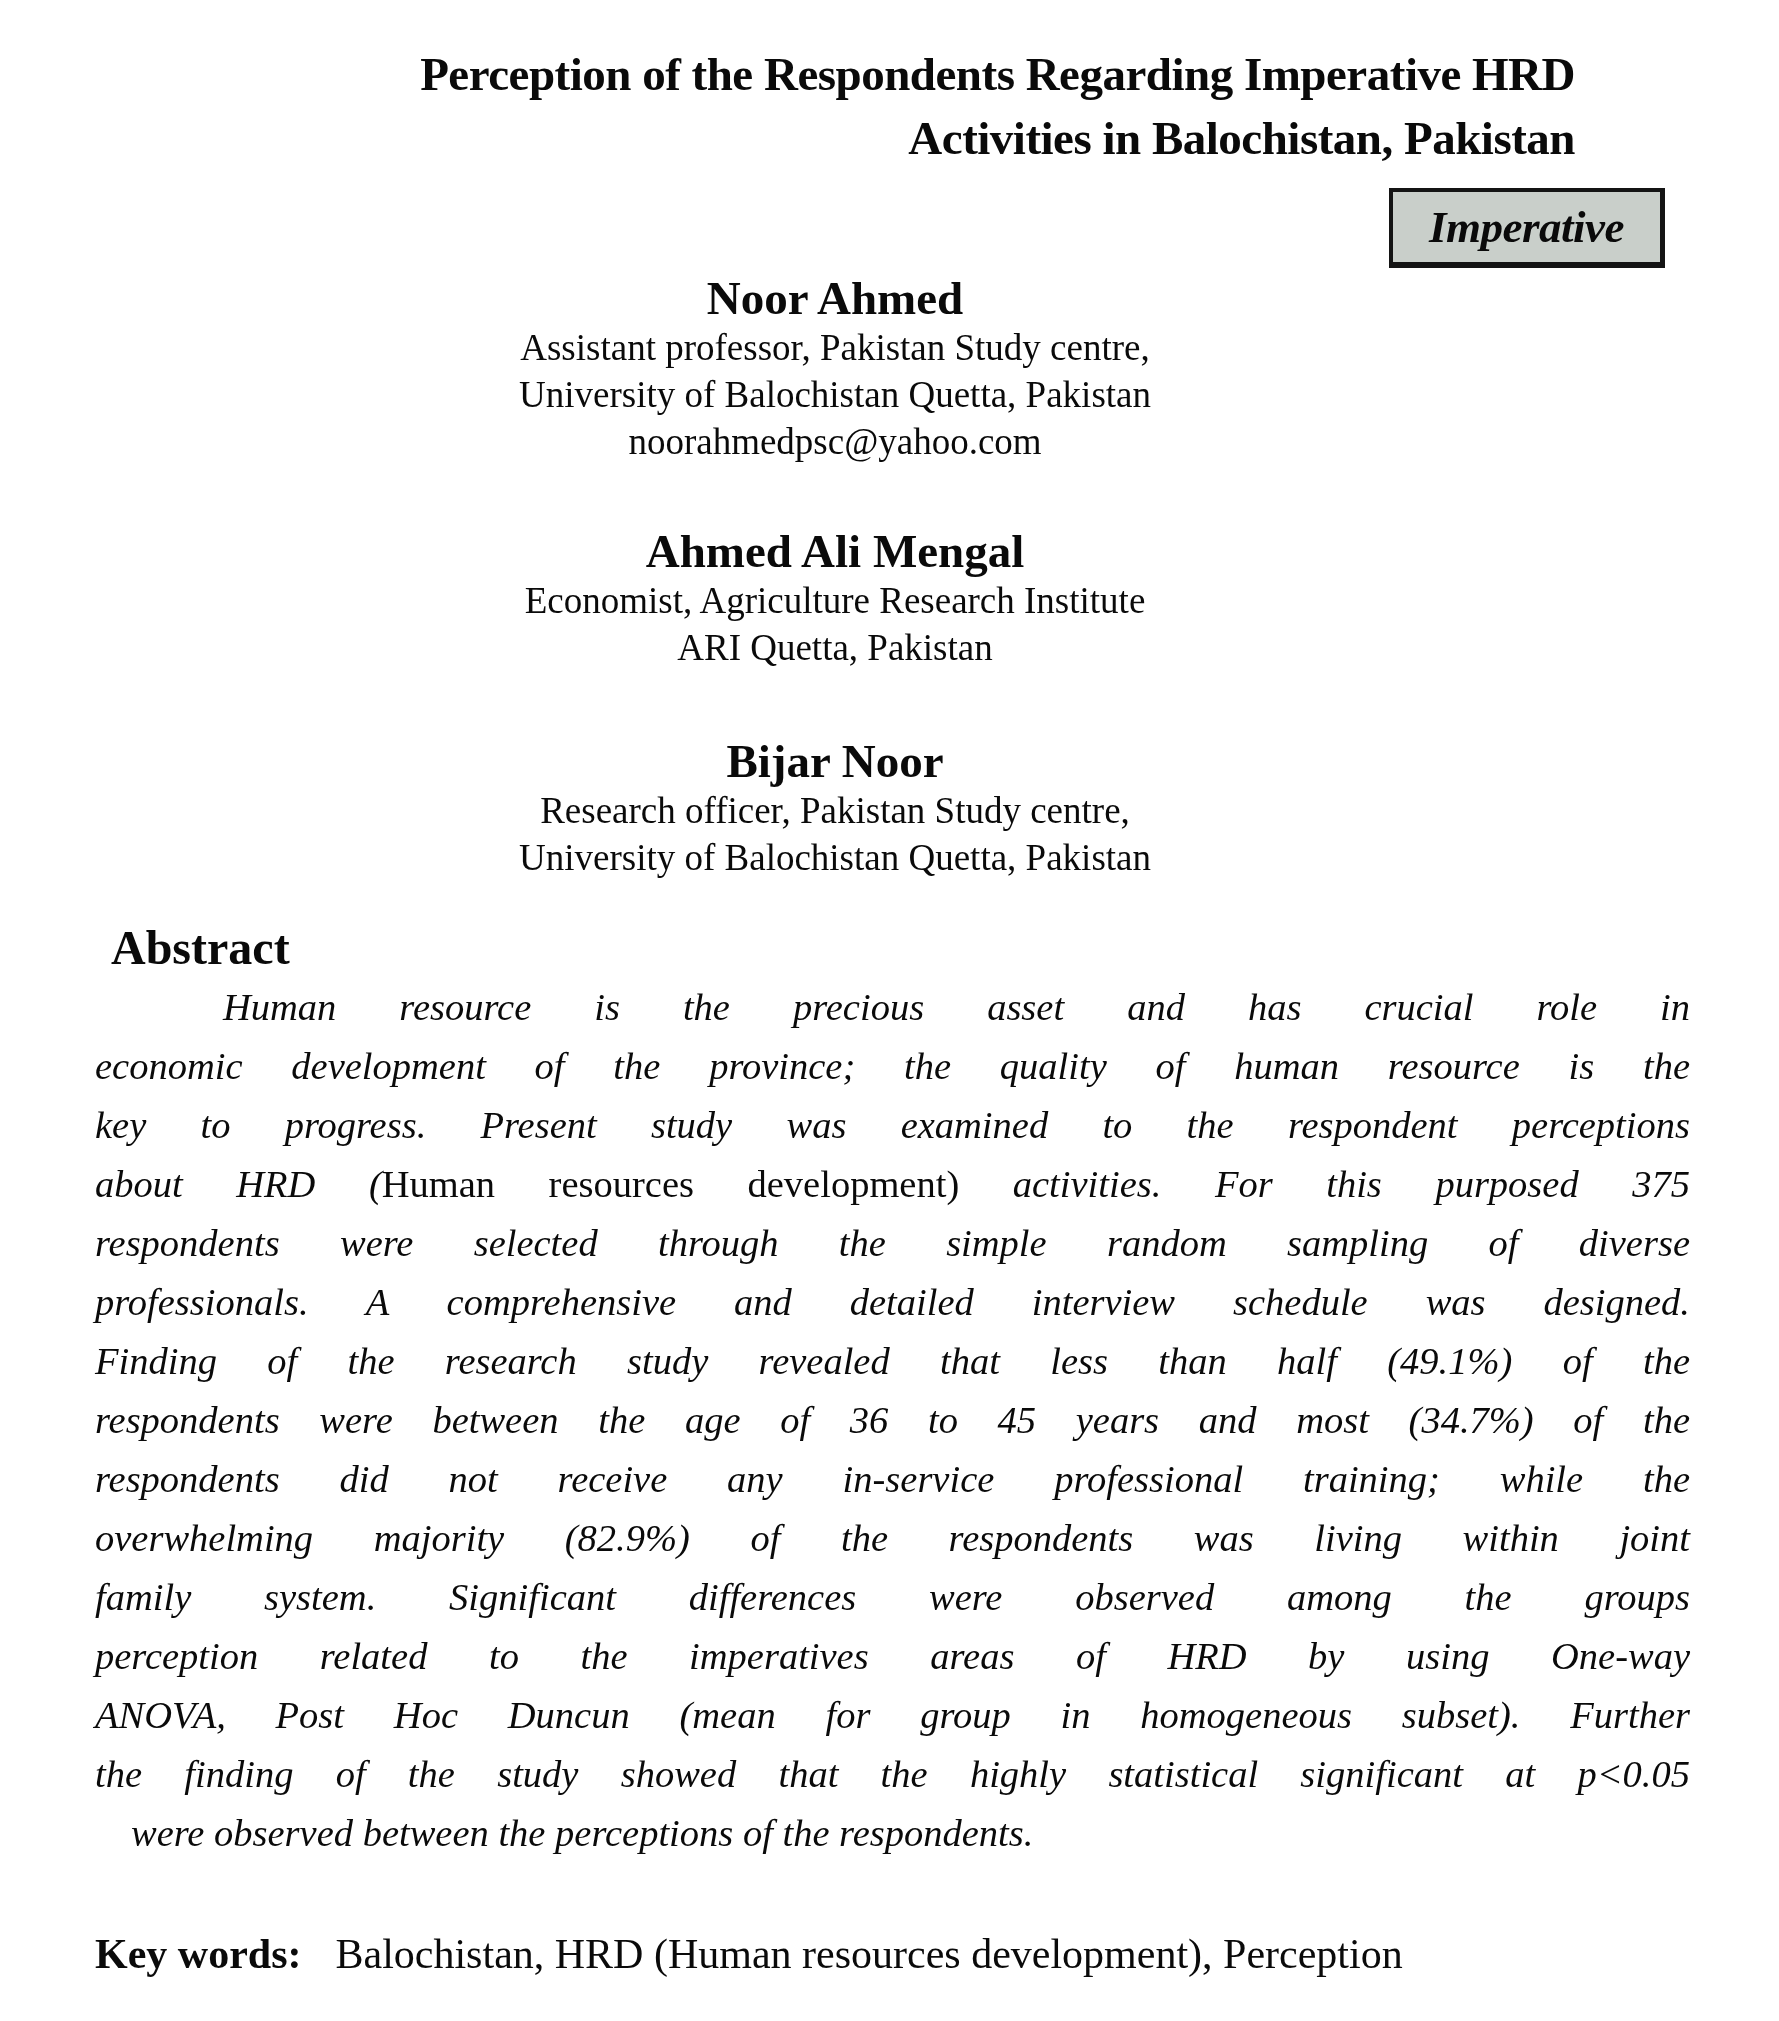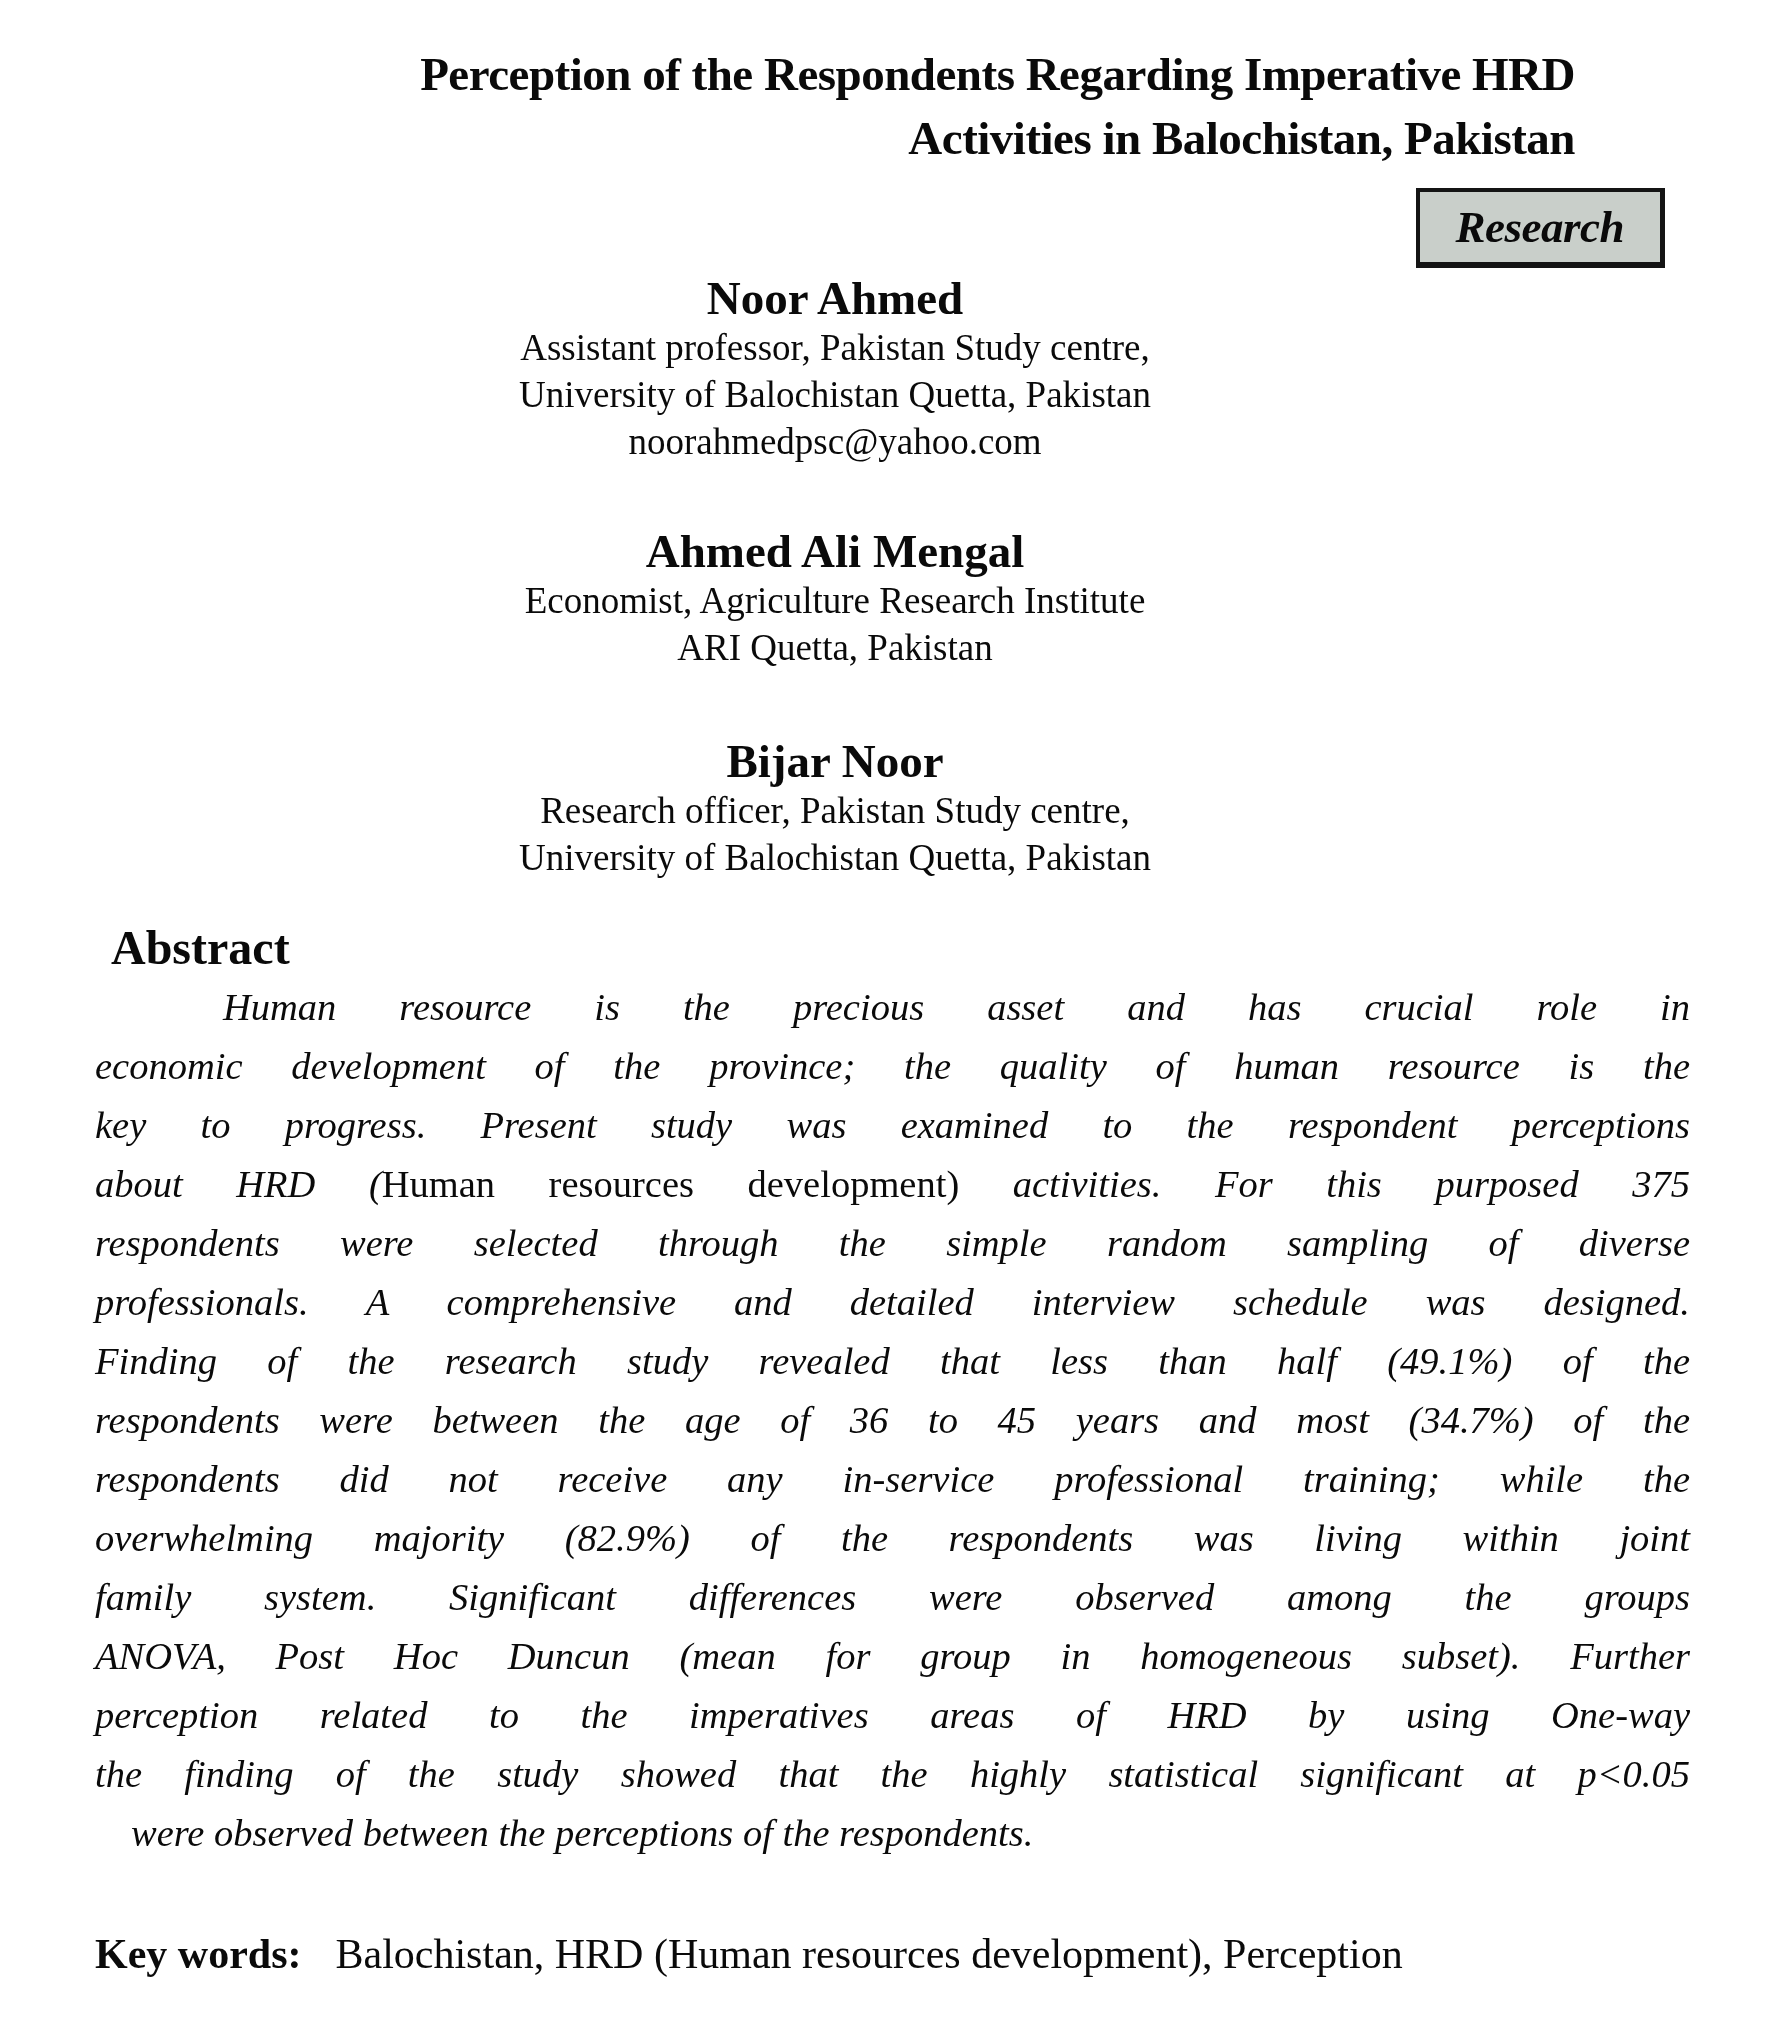--- a/index.html
+++ b/index.html
@@ -79,21 +79,21 @@
 </head>
 <body>
 
 <div class="page">
 
   <h1 class="title">
       <span class="t-line">Perception of the Respondents Regarding Imperative HRD</span>
       <span class="t-line">Activities in Balochistan, Pakistan</span>
     </h1>
 
-  <div class="badge"><span>Research</span></div>
+  <div class="badge"><span>Imperative</span></div>
 
   <section class="author a1">
     <div class="a-name">Noor Ahmed</div>
     <div class="a-line">Assistant professor, Pakistan Study centre,</div>
     <div class="a-line">University of Balochistan Quetta, Pakistan</div>
     <div class="a-line">noorahmedpsc@yahoo.com</div>
   </section>
 
   <section class="author a2">
     <div class="a-name">Ahmed Ali Mengal</div>
@@ -114,22 +114,22 @@
       <div class="abs-line">economic development of the province; the quality of human resource is the</div>
       <div class="abs-line">key to progress. Present study was examined to the respondent perceptions</div>
       <div class="abs-line"><span>about HRD (</span><span class="upright">Human resources development)</span><span> activities. For this purposed 375</span></div>
       <div class="abs-line">respondents were selected through the simple random sampling of diverse</div>
       <div class="abs-line">professionals. A comprehensive and detailed interview schedule was designed.</div>
       <div class="abs-line">Finding of the research study revealed that less than half (49.1%) of the</div>
       <div class="abs-line">respondents were between the age of 36 to 45 years and most (34.7%) of the</div>
       <div class="abs-line">respondents did not receive any in-service professional training; while the</div>
       <div class="abs-line">overwhelming majority (82.9%) of the respondents was living within joint</div>
       <div class="abs-line">family system. Significant differences were observed among the groups</div>
+      <div class="abs-line">perception related to the imperatives areas of HRD by using One-way</div>
       <div class="abs-line">ANOVA, Post Hoc Duncun (mean for group in homogeneous subset). Further</div>
-      <div class="abs-line">perception related to the imperatives areas of HRD by using One-way</div>
       <div class="abs-line">the finding of the study showed that the highly statistical significant at p&lt;0.05</div>
       <div class="abs-line last">were observed between the perceptions of the respondents.</div>
     </div>
   </section>
 
   <div class="keywords"><span class="kw-label">Key words:</span><span class="kw-text">Balochistan, HRD (Human resources development), Perception</span></div>
 
 </div>
 
 </body></html>

